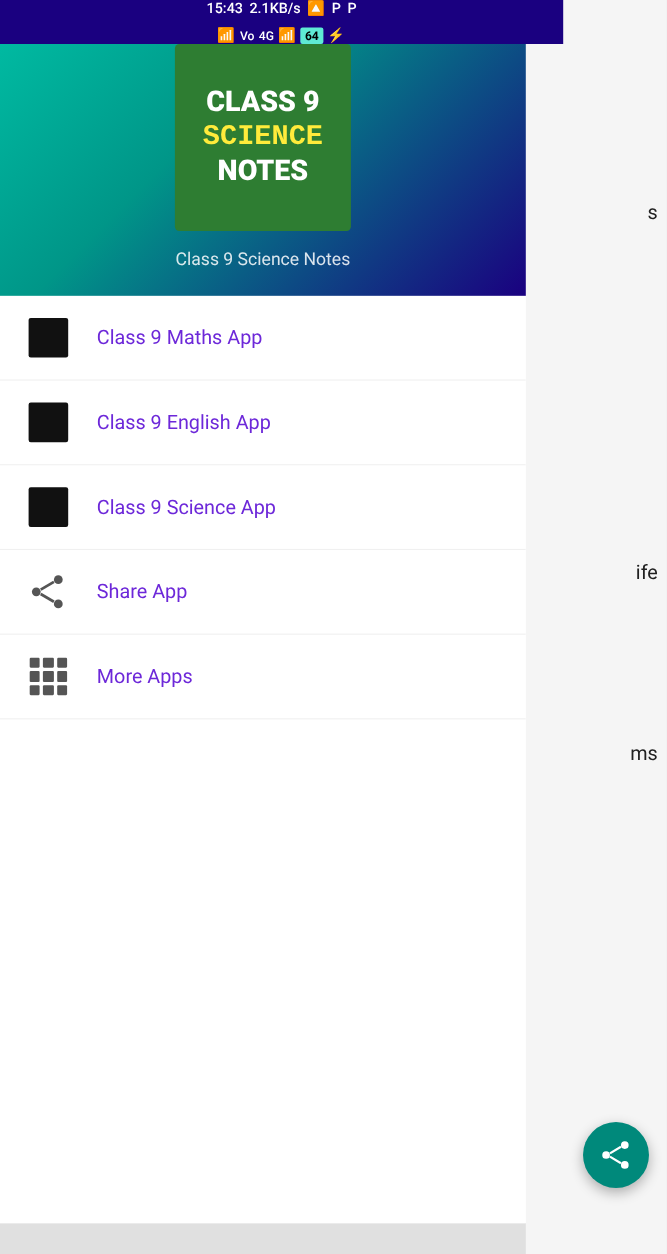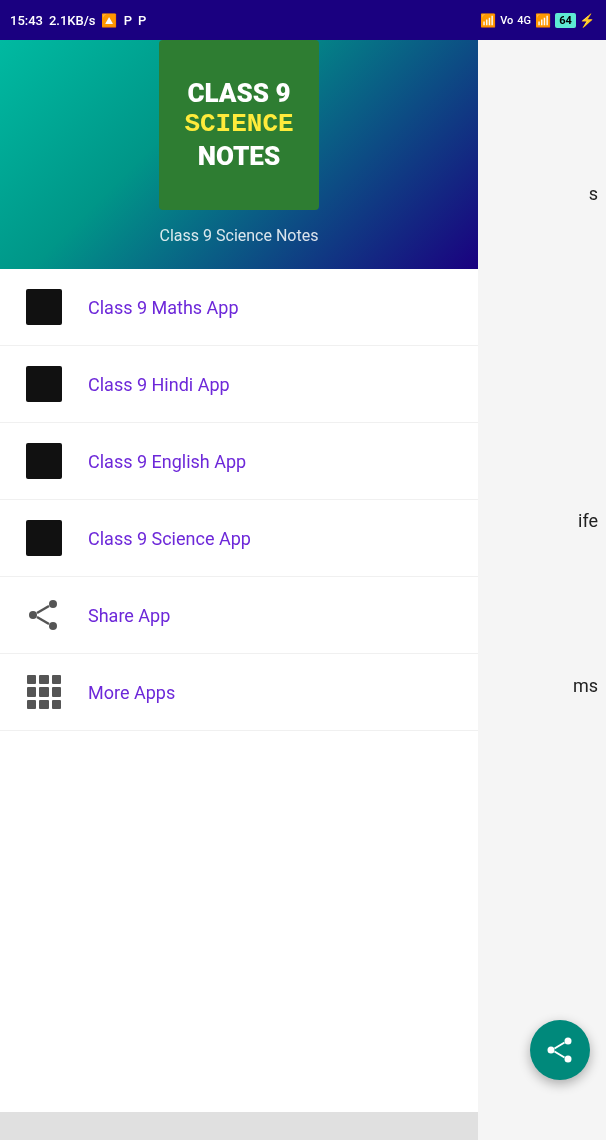--- a/index.html
+++ b/index.html
@@ -7,32 +7,33 @@
       width: 606px;
       height: 1140px;
       font-family: 'Roboto', Arial, sans-serif;
       background: #e0e0e0;
       overflow: hidden;
       position: relative;
     }
 
     
     .status-bar {
-      width: 606px;
+      width: 512px;
       height: 40px;
       background: #1a0080;
       display: flex;
       align-items: center;
       justify-content: space-between;
       padding: 0 10px;
       color: white;
       font-size: 13px;
       font-weight: 500;
       position: relative;
       z-index: 100;
+      flex-direction: column;
     }
     .status-left {
       display: flex;
       align-items: center;
       gap: 6px;
     }
     .status-right {
       display: flex;
       align-items: center;
       gap: 4px;
@@ -247,26 +248,20 @@
 
   <div class="drawer-menu">
 
     <div class="menu-item">
       <div class="menu-icon">
         <div class="black-square"></div>
       </div>
       <span class="menu-label">Class 9 Maths App</span>
     </div>
 
-    <div class="menu-item">
-      <div class="menu-icon">
-        <div class="black-square"></div>
-      </div>
-      <span class="menu-label">Class 9 Hindi App</span>
-    </div>
 
     <div class="menu-item">
       <div class="menu-icon">
         <div class="black-square"></div>
       </div>
       <span class="menu-label">Class 9 English App</span>
     </div>
 
     <div class="menu-item">
       <div class="menu-icon">

